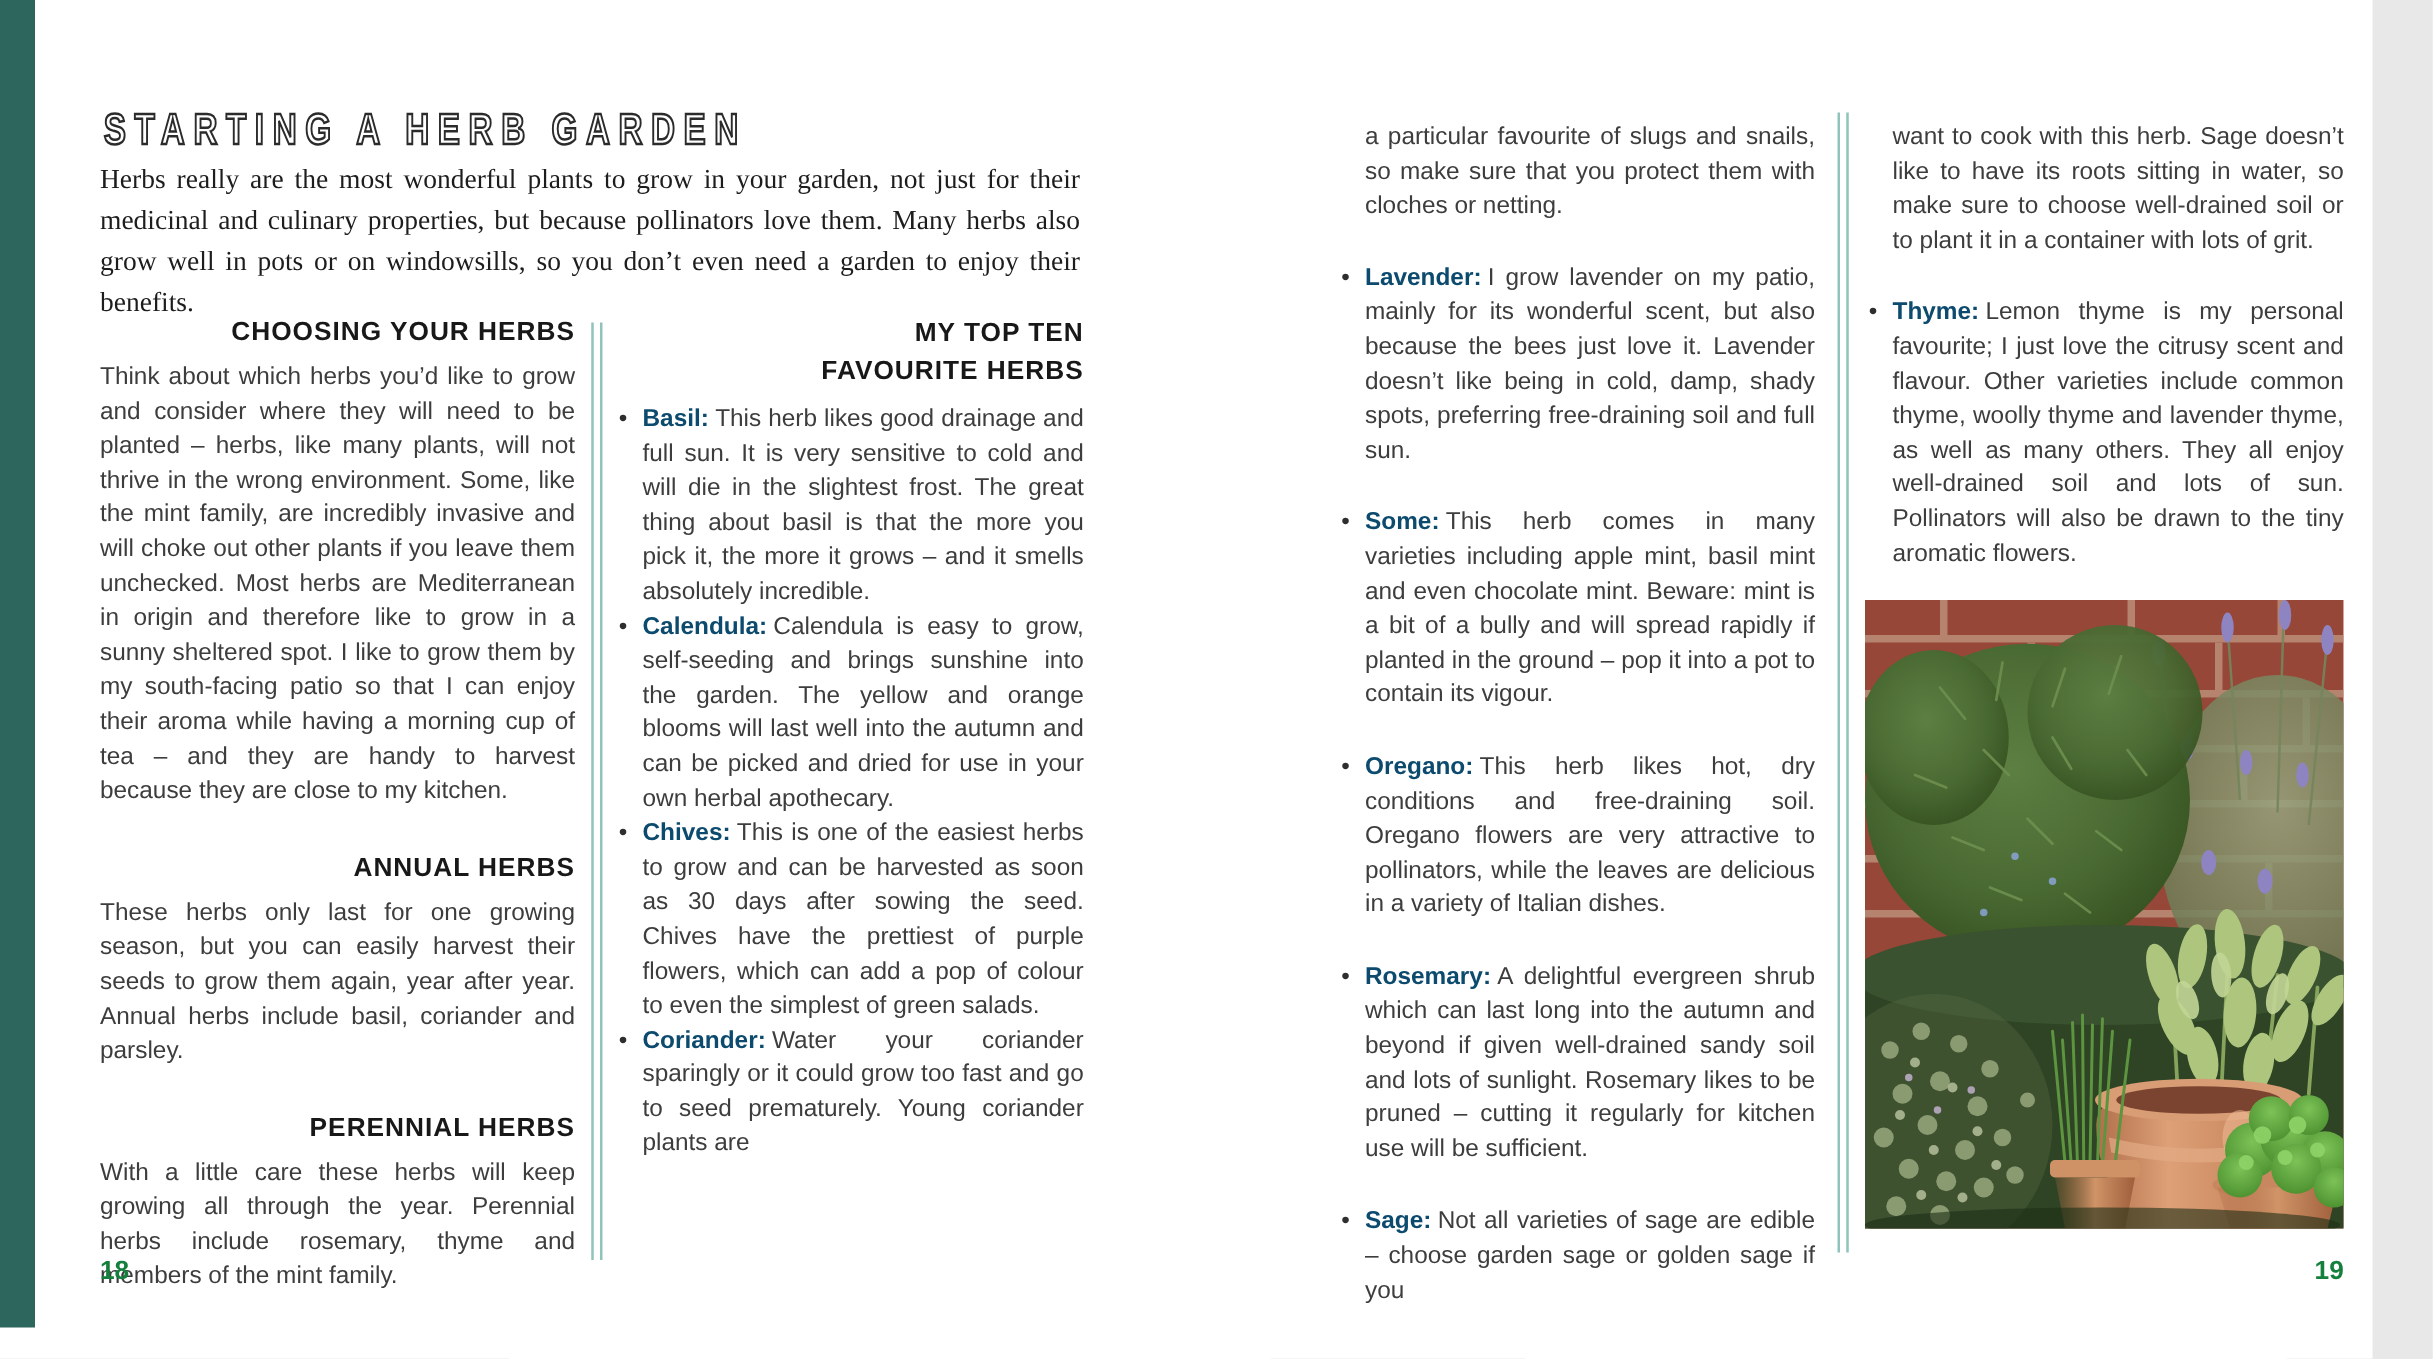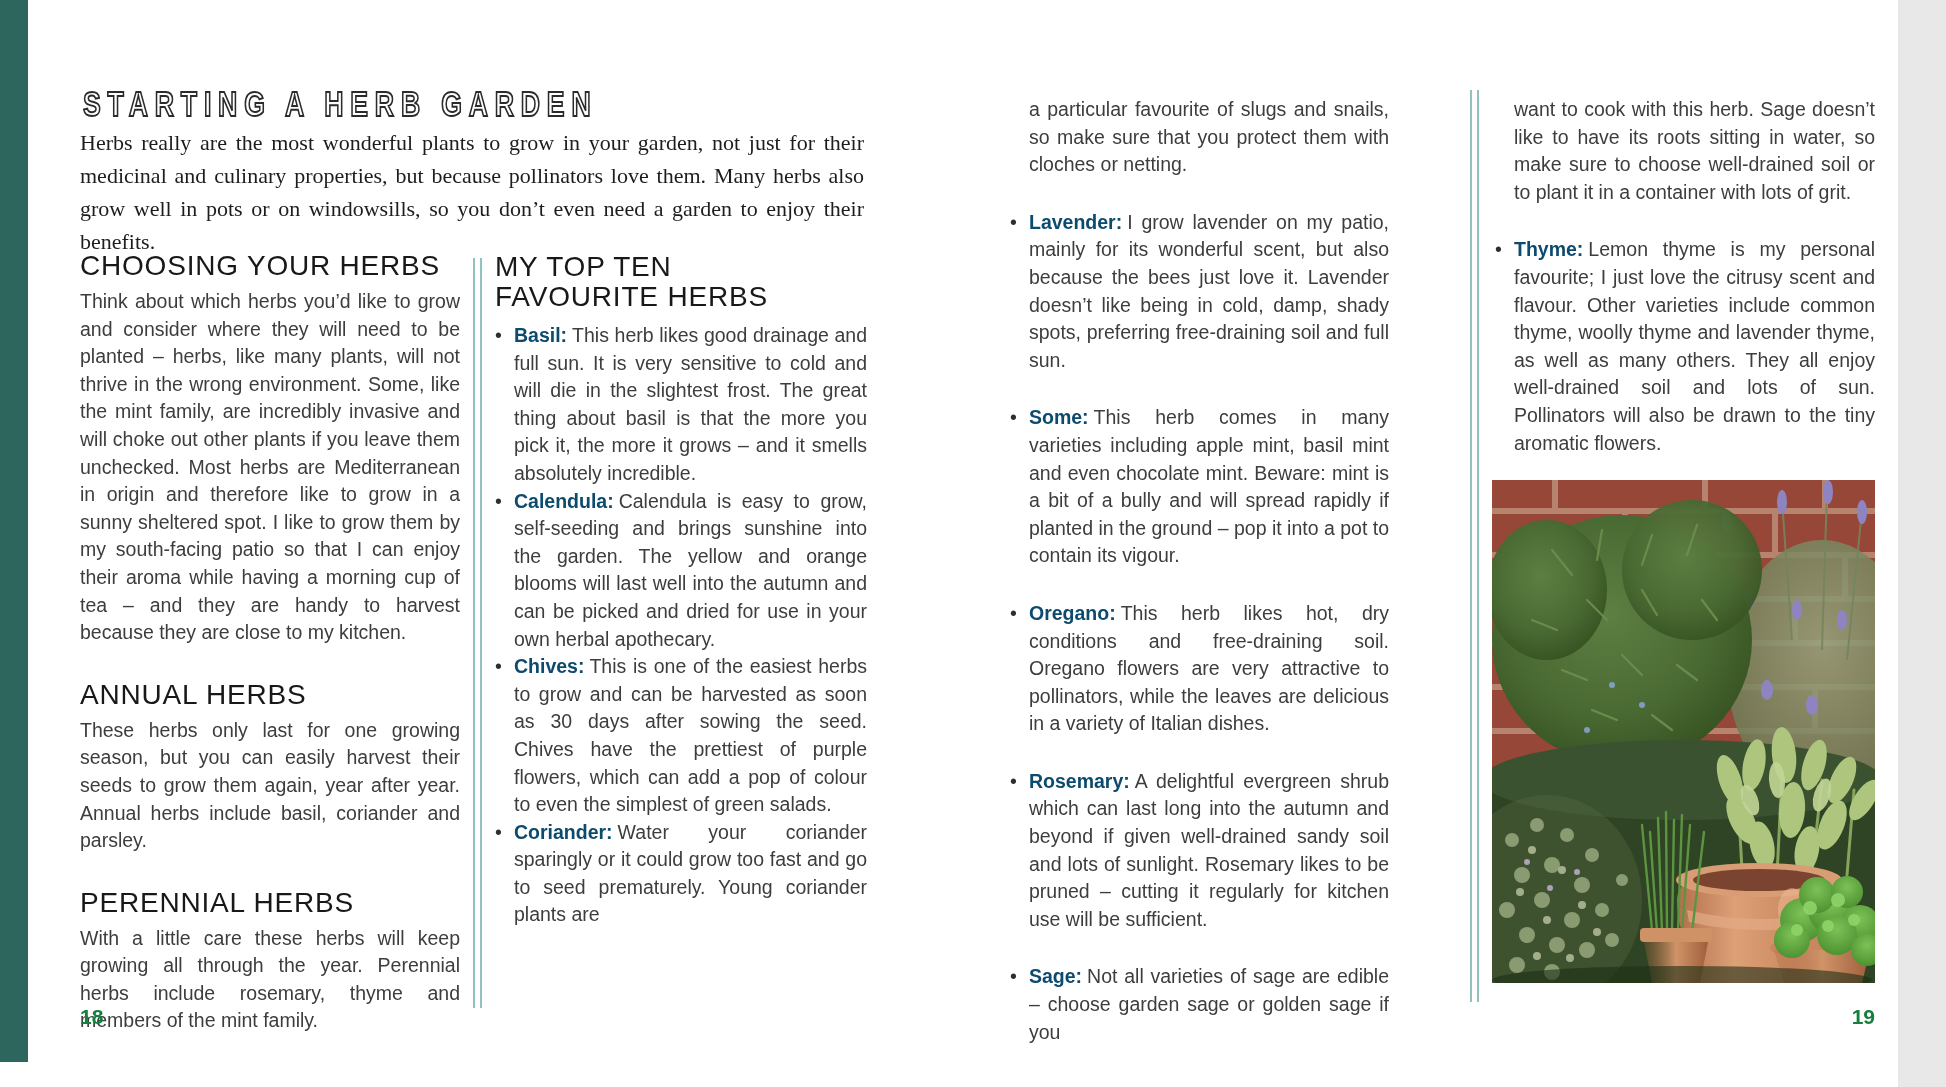--- a/index.html
+++ b/index.html
@@ -21,28 +21,28 @@
     .title{color:#ffffff;-webkit-text-stroke:2px #2b2b2b;}
   }
   .intro{
     position:absolute;left:80px;top:126px;width:784px;margin:0;
     font-family:"Liberation Serif",serif;font-size:22px;line-height:33px;
     text-align:justify;color:#1d1d1d;
   }
   .col{position:absolute;font-size:19.5px;line-height:27.6px;color:#3d3d3d;text-align:justify;}
   .col p{margin:0;}
   .sec{
-    font-size:28px;font-weight:400;letter-spacing:.8px;color:#181818;
-    margin:34px 0 8px 0;line-height:28px;text-align:left;
+    font-size:21px;font-weight:700;letter-spacing:.8px;color:#181818;
+    margin:34px 0 8px 0;line-height:28px;text-align:right;
   }
   .sec.first{margin-top:0;}
   .sec.two-line{line-height:30px;}
   .col1{left:80px;top:252px;width:380px;}
   .col2{left:495px;top:252px;width:372px;}
-  .col3{left:1010px;top:96px;width:379px;}
+  .col3{left:1073px;top:96px;width:379px;}
   .col4{left:1495px;top:96px;width:380px;}
   .vdivider{
     position:absolute;width:5px;
     border-left:2px solid #8fc3bb;border-right:2px solid #8fc3bb;
   }
   .vdivider.d1{left:473px;top:258px;height:750px;}
   .vdivider.d2{left:1470px;top:90px;height:912px;}
   .li{position:relative;padding-left:19px;margin:0 0 33px 0;}
   .col3 .li,.col4 .li{margin-bottom:30px;}
   .li .marker{position:absolute;left:0;top:0;color:#2e2e2e;}

